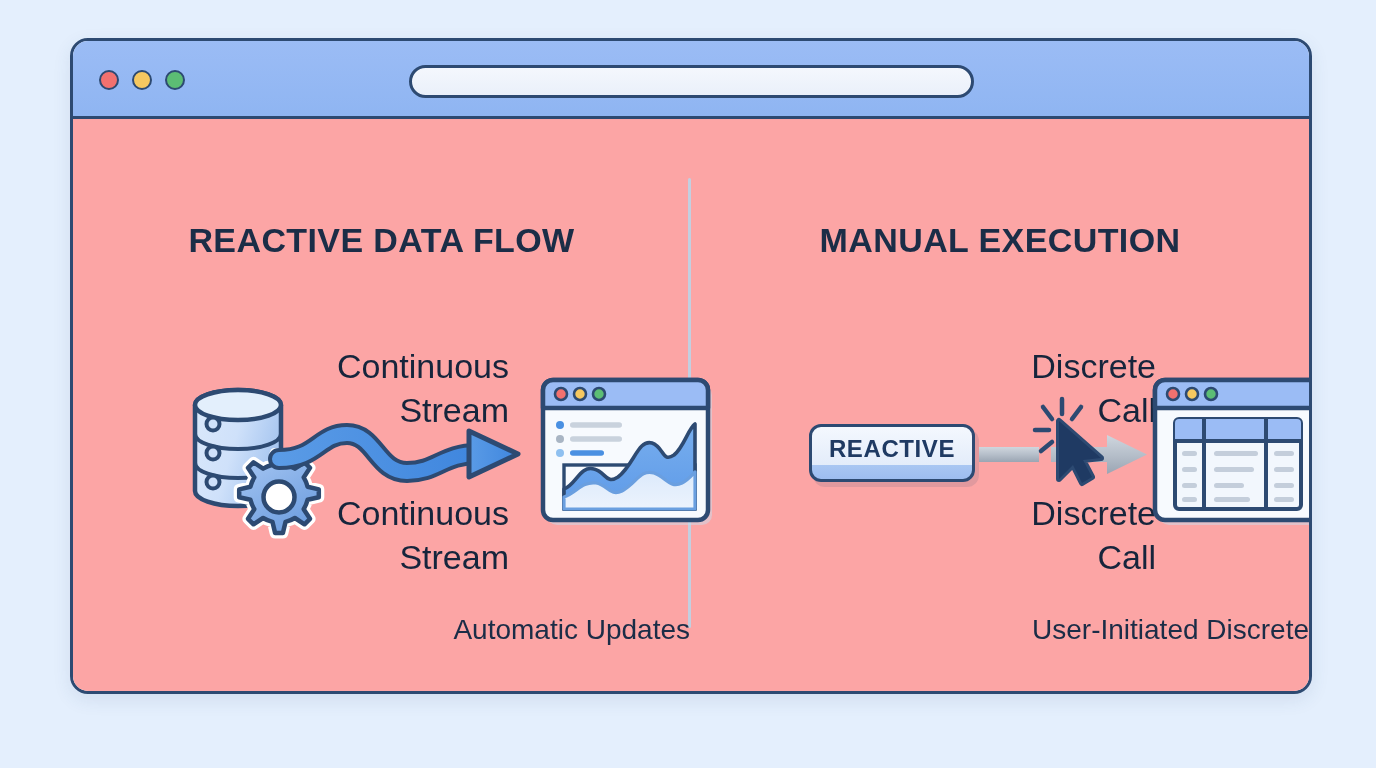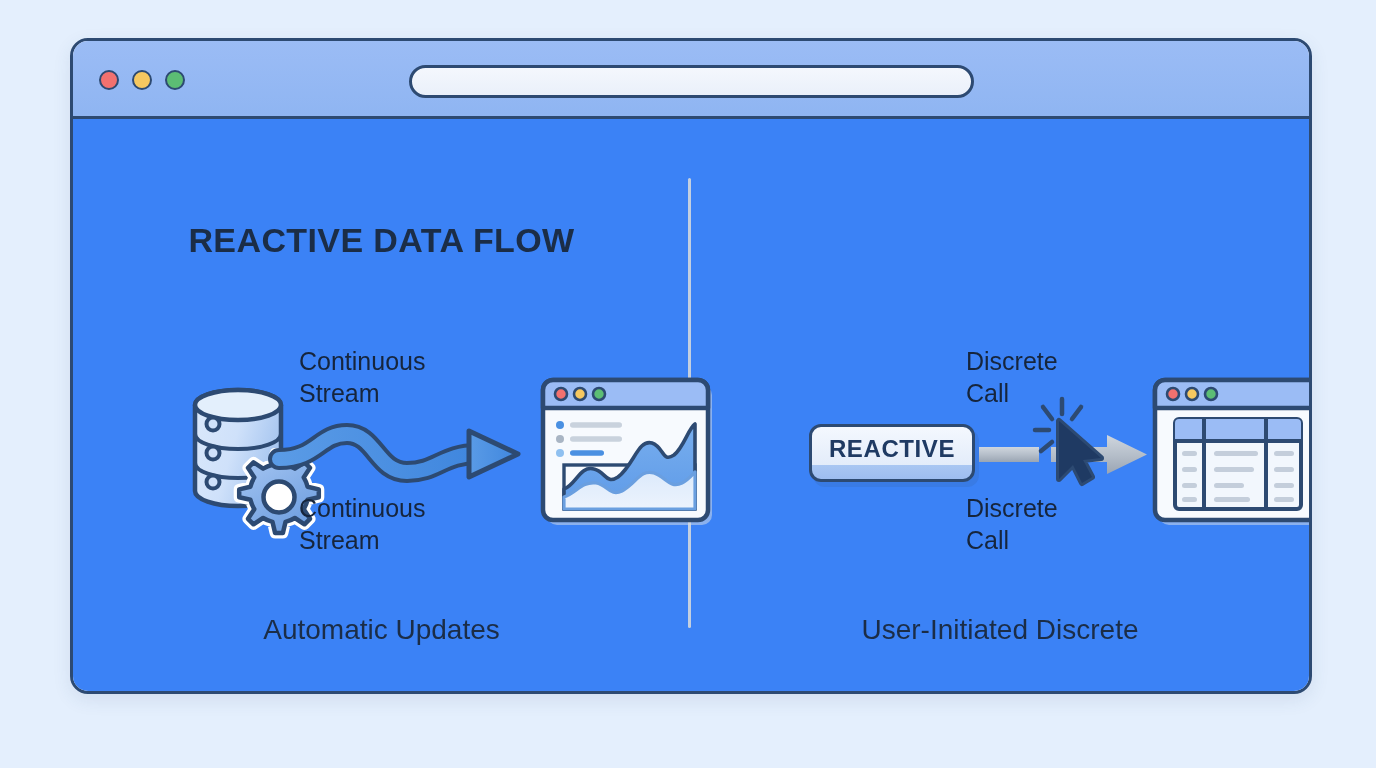--- a/index.html
+++ b/index.html
@@ -48,21 +48,21 @@
     width: 565px; height: 33px;
     background: linear-gradient(180deg,#f4f7fd 0%,#eaf0fa 100%);
     border: 3px solid #2d4a72;
     border-radius: 17px;
     box-sizing: border-box;
   }
 
   .canvas {
     position: absolute; left: 0; top: 78px;
     width: 100%; height: 572px;
-    background: #3b82f6;
+    background: #fca5a5;
   }
 
   
   .divider {
     position: absolute; left: 615px; top: 59px;
     width: 3px; height: 450px;
     background: #c3cfe0;
     border-radius: 2px;
   }
   .panel { position: absolute; top: 0; height: 572px; }
@@ -70,28 +70,28 @@
   .panel.right { left: 618px; width: 618px; }
 
   .panel-title {
     position: absolute; top: 102px; left: 0; width: 100%;
     text-align: center;
     font-size: 34px; font-weight: 700; letter-spacing: .4px;
     color: #1b2d47;
   }
   .panel-caption {
     position: absolute; top: 495px; left: 0; width: 100%;
-    text-align: center;
+    text-align: right;
     font-size: 28px; color: #1b2d47;
   }
 
   .flow-label {
     position: absolute;
-    text-align: left;
-    font-size: 25px; line-height: 1.28;
+    text-align: right;
+    font-size: 34px; line-height: 1.28;
     color: #16253c;
     white-space: pre-line;
   }
 
   
   .lbl-top-left    { left: 226px; top: 226px; width: 210px; }
   .lbl-bottom-left { left: 226px; top: 373px; width: 210px; }
   
   .lbl-top-right    { left: 275px; top: 226px; width: 190px; }
   .lbl-bottom-right { left: 275px; top: 373px; width: 190px; }
@@ -226,20 +226,21 @@
 
             <path d="M22 120 C 34 116, 40 104, 54 106 C 66 108, 68 120, 80 114 C 94 107, 98 92, 112 96 C 124 100, 128 112, 140 106 C 146 103, 150 98, 153 95 L153 132 L22 132 Z" fill="url(#band2)" stroke="#6a9fe0" stroke-width="3.2" stroke-linejoin="round"></path>
           </svg>
         </div>
 
         <div class="panel-caption">Automatic Updates</div>
       </div>
 
       <div class="panel right">
 
+        <div class="panel-title">MANUAL EXECUTION</div>
 
         <div class="flow-label lbl-top-right">Discrete
 Call</div>
 
         <div class="trigger-wrap">
           <div class="trigger-btn">REACTIVE</div>
         </div>
 
         <div class="abs" style="left:288px; top:300px;">
           <svg width="180" height="70" viewBox="0 0 180 70">

